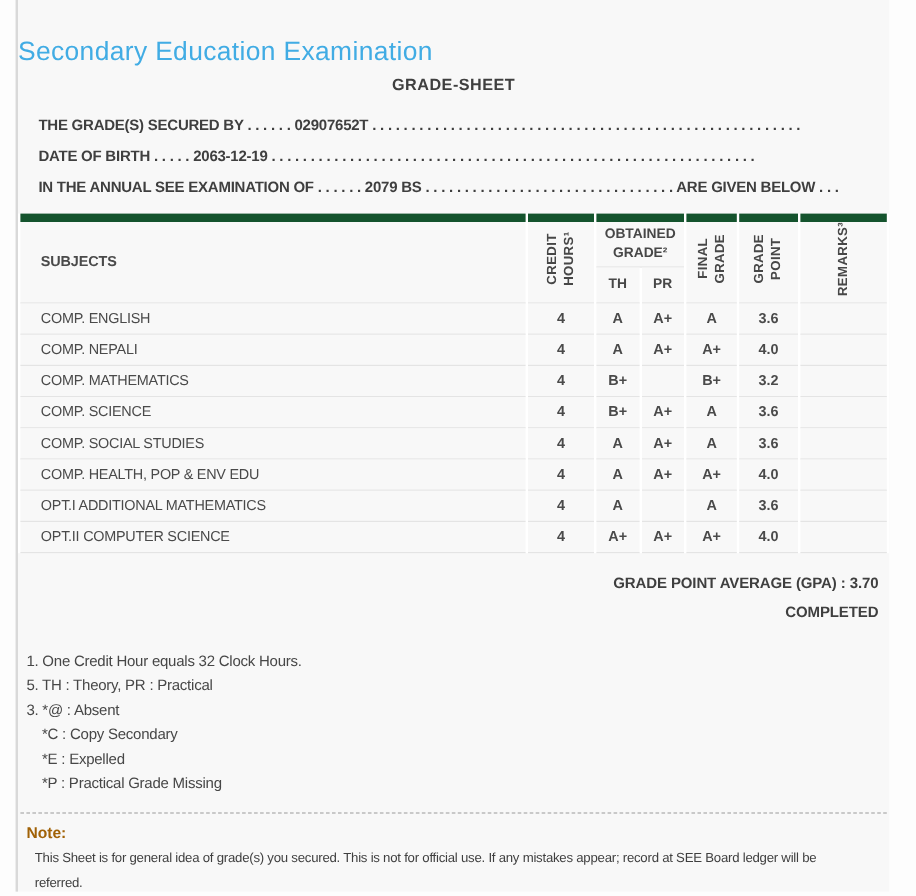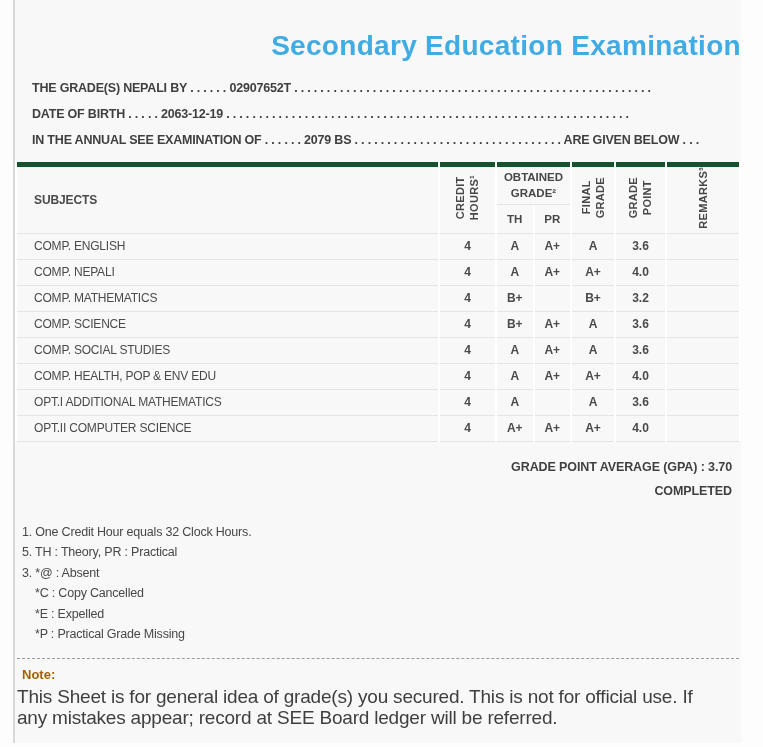--- a/index.html
+++ b/index.html
@@ -12,23 +12,23 @@
   .sheet-panel {
     position: absolute;
     left: 13px; top: 0;
     width: 728px; height: 743px;
     background: #f8f8f8;
     border-left: 2px solid #d9d9d9;
     color: #414141;
   }
   .page-title {
     margin-top: 30px;
-    text-align: right;
-    font-size: 28px;
-    font-weight: 700;
+    text-align: left;
+    font-size: 22px;
+    font-weight: 400;
     color: var(--accent, #41ace4);
     letter-spacing: 0.3px;
   }
   .page-subtitle {
     margin-top: 7px;
     text-align: center;
     font-size: 13.5px;
     font-weight: 700;
     color: #3f3f3f;
     letter-spacing: 0.4px;
@@ -49,21 +49,21 @@
     border-collapse: separate;
     border-spacing: 2px 0;
     background: #ffffff; 
     table-layout: fixed;
   }
   .grade-table th, .grade-table td {
     background: #f8f8f8;
     vertical-align: middle;
     border-bottom: 1px solid #e4e4e4;
   }
-  .grade-table thead tr:first-child th { border-top: 5px solid #14532d; }
+  .grade-table thead tr:first-child th { border-top: 7px solid #14532d; }
   .grade-table thead tr:first-child { height: 40px; }
   .grade-table thead tr.subhead { height: 26px; }
   .grade-table tbody tr { height: 26px; margin-top: 10px; }
   th.col-subjects { width: 421px; text-align: left; padding-left: 17px;
     font-size: 12px; font-weight: 600; color: #4a4a4a; letter-spacing: -0.1px; }
   th.col-credit { width: 55px; }
   th.col-th { width: 47px; }
   th.col-pr { width: 34px; }
   th.col-final { width: 42px; }
   th.col-gpoint { width: 49px; }
@@ -110,35 +110,36 @@
     line-height: 20.5px; letter-spacing: -0.2px;
   }
   .footnote-item.indent { padding-left: 13px; }
   .note-block { margin-top: 13px; }
   .note-divider { border: 0; border-top: 1px dashed #9a9a9a; height: 0; margin: 0 2px; }
   .note-label {
     padding: 6px 0 0 7px;
     font-size: 13px; font-weight: 600; color: #a16207; line-height: 20px;
   }
   .note-text {
-    padding: 1px 20px 0 2px;
+    padding: 1px 20px 0 14px;
     max-width: 705px;
-    font-size: 19px; font-weight: 500; color: #3f3f3f;
+    font-size: 11px; font-weight: 500; color: #3f3f3f;
     line-height: 21px; letter-spacing: -0.2px;
   }
 </style>
 </head>
 <body>
 
 <div class="sheet-panel">
 
   <div class="page-title">Secondary Education Examination</div>
+  <div class="page-subtitle">GRADE-SHEET</div>
 
   <div class="info-lines">
-    <div class="info-line">THE GRADE(S) NEPALI BY . . . . . . 02907652T . . . . . . . . . . . . . . . . . . . . . . . . . . . . . . . . . . . . . . . . . . . . . . . . . . . . . . .</div>
+    <div class="info-line">THE GRADE(S) SECURED BY . . . . . . 02907652T . . . . . . . . . . . . . . . . . . . . . . . . . . . . . . . . . . . . . . . . . . . . . . . . . . . . . . .</div>
     <div class="info-line">DATE OF BIRTH . . . . . 2063-12-19 . . . . . . . . . . . . . . . . . . . . . . . . . . . . . . . . . . . . . . . . . . . . . . . . . . . . . . . . . . . . . .</div>
     <div class="info-line">IN THE ANNUAL SEE EXAMINATION OF . . . . . . 2079 BS . . . . . . . . . . . . . . . . . . . . . . . . . . . . . . . . ARE GIVEN BELOW . . .</div>
   </div>
 
   <table class="grade-table">
     <thead>
       <tr>
         <th class="col-subjects" rowspan="2">SUBJECTS</th>
         <th class="col-credit" rowspan="2"><span class="vert">CREDIT
 HOURS¹</span></th>
@@ -243,21 +244,21 @@
     <div class="status-line">COMPLETED</div>
   </div>
 
   <div class="footnotes">
   <div class="footnote-item">1. One Credit Hour equals 32 Clock Hours.</div>
 
   <div class="footnote-item">5. TH : Theory, PR : Practical</div>
 
   <div class="footnote-item">3. *@ : Absent</div>
 
-  <div class="footnote-item indent">*C : Copy Cancelled</div>
+  <div class="footnote-item indent">*C : Copy Secondary</div>
 
   <div class="footnote-item indent">*E : Expelled</div>
 
 
   <div class="footnote-item indent">*P : Practical Grade Missing</div>
 </div>
 
   <div class="note-block">
     <hr class="note-divider">
     <div class="note-label">Note:</div>

